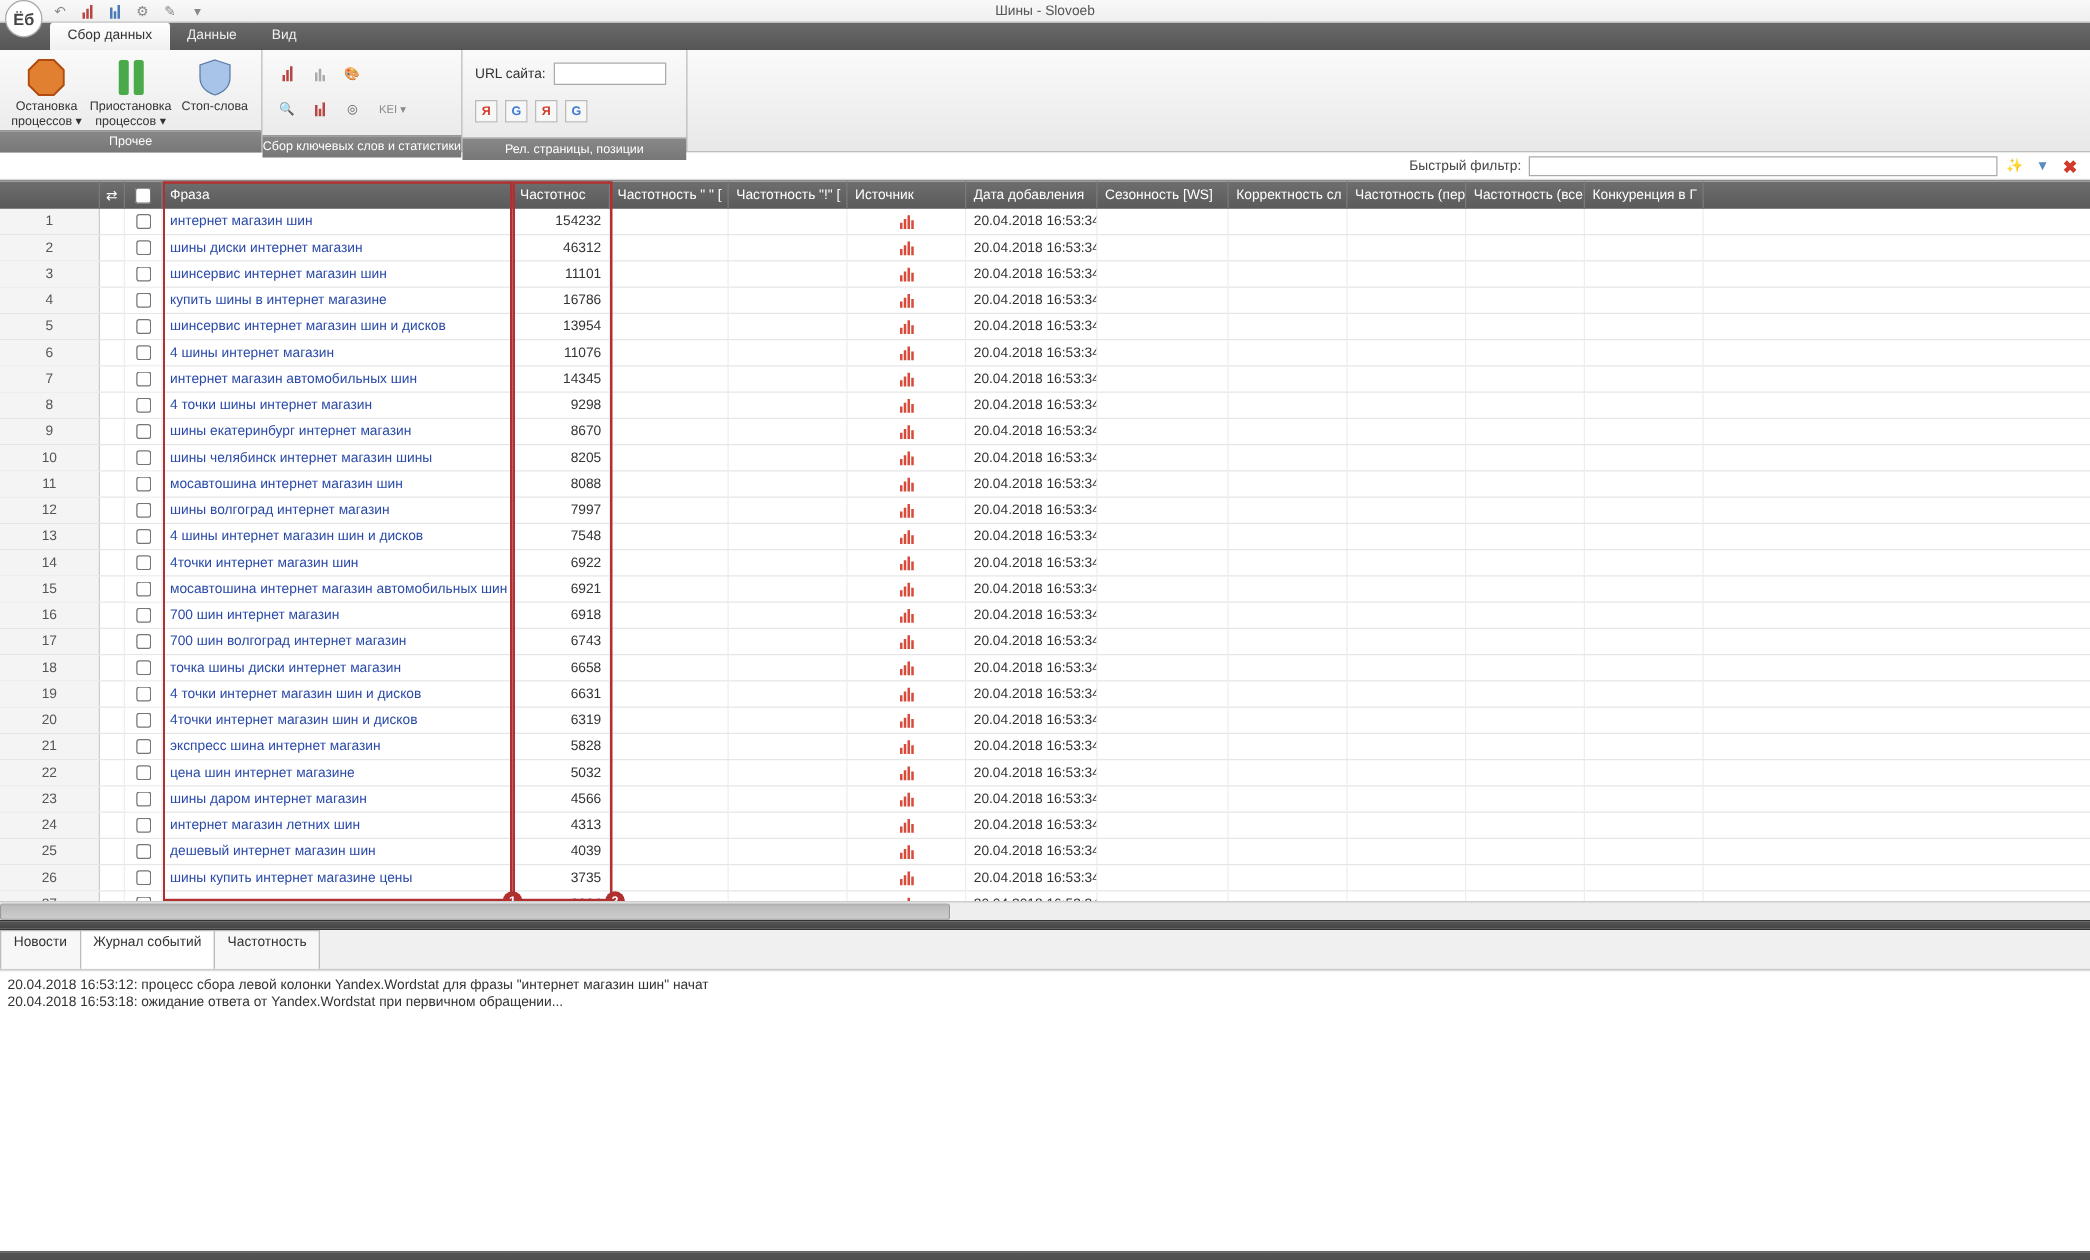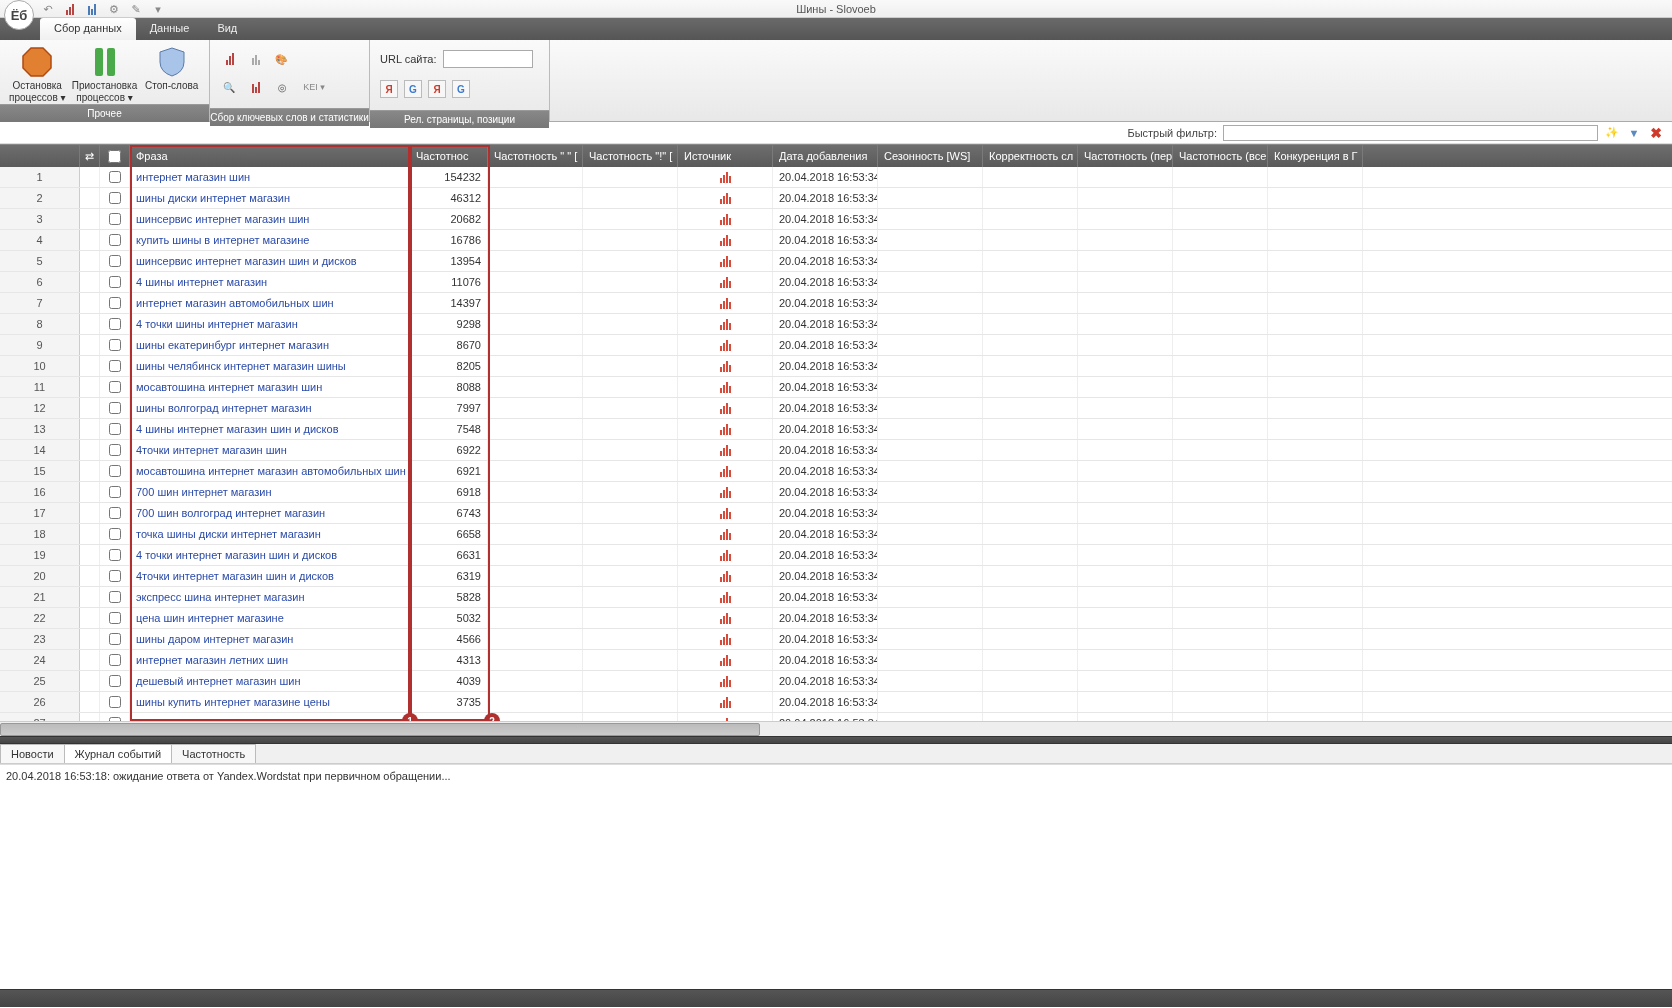--- a/index.html
+++ b/index.html
@@ -44,21 +44,21 @@
 .cell.phrase { color:#2a4aa8; }
 .cell.freq { justify-content:flex-end; color:#333; }
 .cell.src { justify-content:center; }
 .cell.date { color:#333; }
 .mini-bar.red i { background:#d84a3a; }
 .hl-box { position:absolute; border:2px solid #b03030; pointer-events:none; }
 .hl-badge { position:absolute; width:16px; height:16px; border-radius:8px; background:#b03030; color:#fff; font-size:10px; display:flex; align-items:center; justify-content:center; pointer-events:none; font-weight:bold; }
 .hscroll { height:15px; background:#eee; border-top:1px solid #ccc; position:relative; }
 .hscroll-thumb { position:absolute; left:0; top:1px; height:13px; width:760px; background:linear-gradient(#bbb,#ccc); border:1px solid #999; border-radius:2px; }
 .divider-bar { height:8px; background:linear-gradient(#555,#444); border-top:1px solid #333; border-bottom:1px solid #333; }
-.log-tabs { height:20px; background:#f0f0f0; border-bottom:1px solid #ccc; display:flex; }
+.log-tabs { height:32px; background:#f0f0f0; border-bottom:1px solid #ccc; display:flex; }
 .log-tab { padding:3px 10px; border:1px solid #bbb; border-bottom:none; background:#f7f7f7; font-size:11px; color:#333; cursor:pointer; margin-right:-1px; }
 .log-tab.active { background:#fff; }
 .log-body { height:225px; background:#fff; padding:4px 6px; font-size:11px; color:#333; overflow:auto; border-top:1px solid #ddd; }
 .log-body div { line-height:14px; }
 .status-bar { height:18px; background:linear-gradient(#555,#444); border-top:1px solid #333; }
 .c-rownum{width:80px} .c-cfg{width:20px;justify-content:center} .c-chk{width:30px} .c-phrase{width:280px} .c-freq{width:78px} .c-f2{width:95px} .c-f3{width:95px} .c-src{width:95px} .c-date{width:105px} .c-season{width:105px} .c-corr{width:95px} .c-fper{width:95px} .c-fall{width:95px} .c-comp{width:95px}
 </style>
 </head>
 <body>
 
@@ -253,21 +253,21 @@
         <div class="cell c-fall"></div>
         <div class="cell c-comp"></div>
       </div>
       <div class="grid-row">
         <div class="cell rownum c-rownum">3</div>
         <div class="cell c-cfg"></div>
         <div class="cell chk c-chk">
           <input type="checkbox" style="">
         </div>
         <div class="cell phrase c-phrase">шинсервис интернет магазин шин</div>
-        <div class="cell freq c-freq">20682</div>
+        <div class="cell freq c-freq">11101</div>
         <div class="cell c-f2"></div>
         <div class="cell c-f3"></div>
         <div class="cell src c-src">
           <span class="mini-bar red">
             <i style="height:5px"></i>
             <i style="height:8px"></i>
             <i style="height:11px"></i>
             <i style="height:7px"></i>
           </span>
         </div>
@@ -353,21 +353,21 @@
         <div class="cell c-fall"></div>
         <div class="cell c-comp"></div>
       </div>
       <div class="grid-row">
         <div class="cell rownum c-rownum">7</div>
         <div class="cell c-cfg"></div>
         <div class="cell chk c-chk">
           <input type="checkbox" style="">
         </div>
         <div class="cell phrase c-phrase">интернет магазин автомобильных шин</div>
-        <div class="cell freq c-freq">14397</div>
+        <div class="cell freq c-freq">14345</div>
         <div class="cell c-f2"></div>
         <div class="cell c-f3"></div>
         <div class="cell src c-src">
           <span class="mini-bar red">
             <i style="height:5px"></i>
             <i style="height:8px"></i>
             <i style="height:11px"></i>
             <i style="height:7px"></i>
           </span>
         </div>
@@ -889,16 +889,17 @@
 </div>
 
 <div class="divider-bar"></div>
 
 <div class="log-tabs" id="log-tabs">
     <div class="log-tab">Новости</div>
     <div class="log-tab active">Журнал событий</div>
     <div class="log-tab">Частотность</div>
   </div>
 <div class="log-body" id="log-body">
+    <div>20.04.2018 16:53:12: процесс сбора левой колонки Yandex.Wordstat для фразы "интернет магазин шин" начат</div>
     <div>20.04.2018 16:53:18: ожидание ответа от Yandex.Wordstat при первичном обращении...</div>
   </div>
 
 <div class="status-bar"></div>
 
 </body></html>

